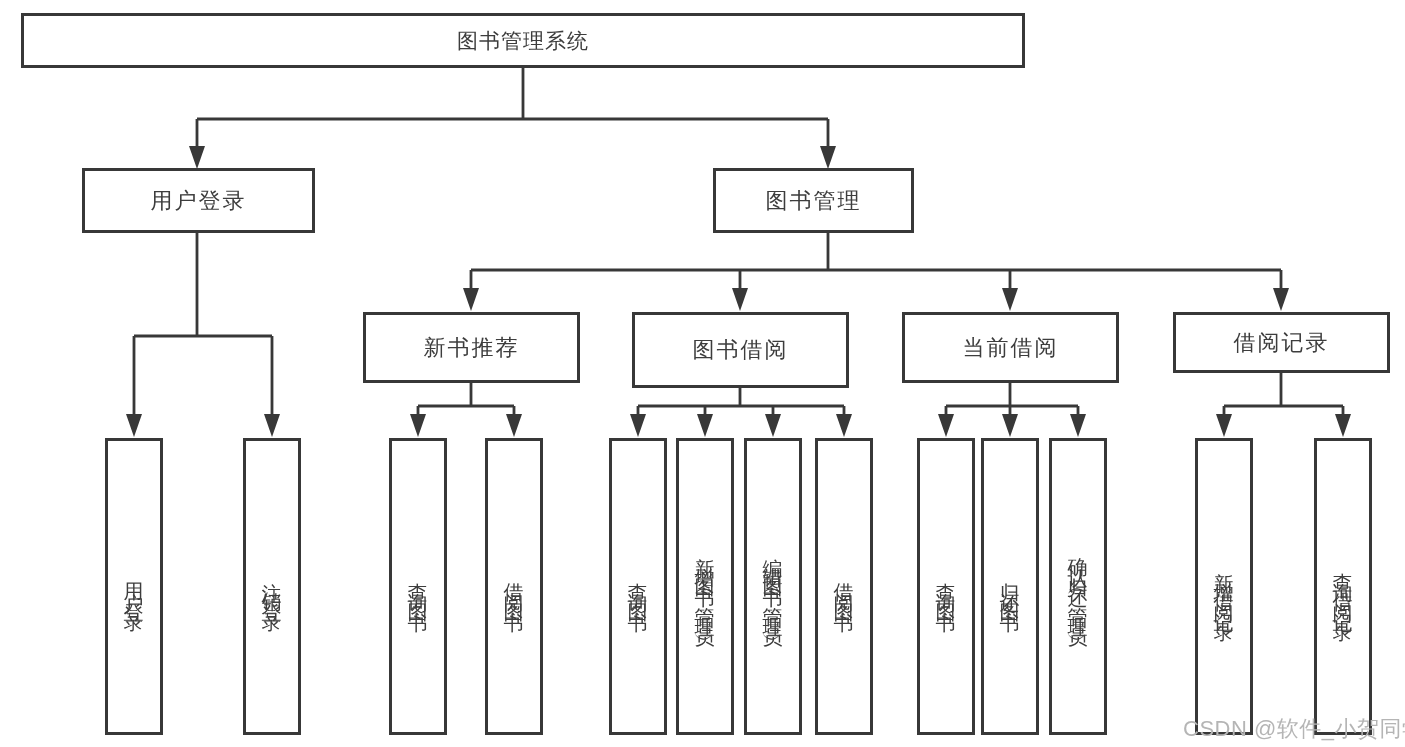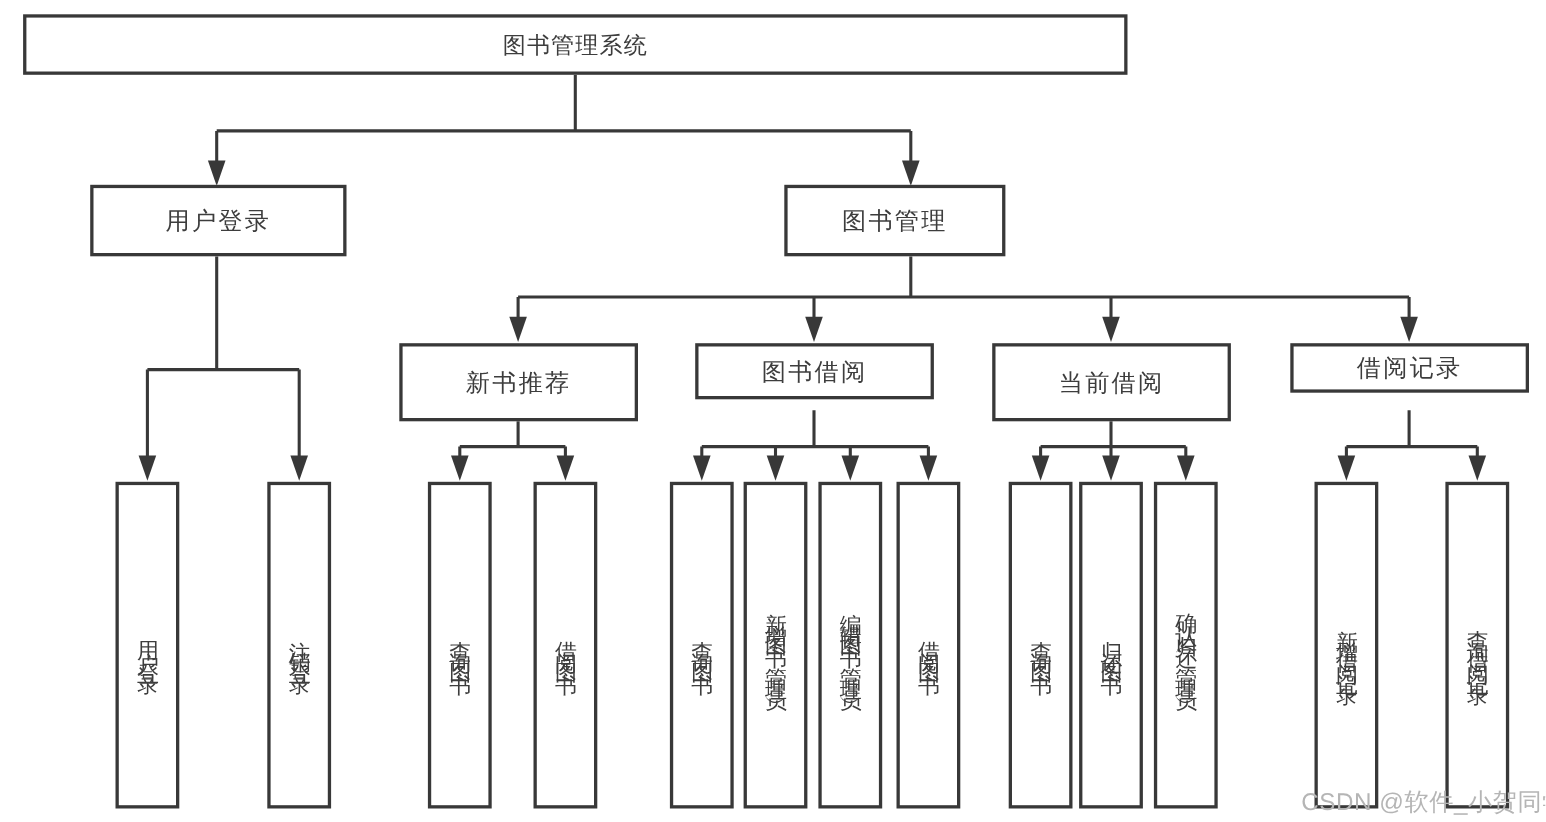--- a/index.html
+++ b/index.html
@@ -109,23 +109,23 @@
       <polygon points="1335,414 1351,414 1343,437"></polygon>
     </g>
   </svg>
 
   <div class="box hbox rootbox" style="left:21px; top:13px; width:1004px; height:55px;">图书管理系统</div>
 
   <div class="box hbox" style="left:82px; top:168px; width:233px; height:65px;">用户登录</div>
   <div class="box hbox" style="left:713px; top:168px; width:201px; height:65px;">图书管理</div>
 
   <div class="box hbox" style="left:363px; top:312px; width:217px; height:71px;">新书推荐</div>
-  <div class="box hbox" style="left:632px; top:312px; width:217px; height:51px;">图书借阅</div>
+  <div class="box hbox" style="left:632px; top:312px; width:217px; height:76px;">图书借阅</div>
   <div class="box hbox" style="left:902px; top:312px; width:217px; height:71px;">当前借阅</div>
-  <div class="box hbox" style="left:1173px; top:312px; width:217px; height:45px;">借阅记录</div>
+  <div class="box hbox" style="left:1173px; top:312px; width:217px; height:61px;">借阅记录</div>
 
   <div class="box leaf" style="left:105px;">用户登录</div>
   <div class="box leaf" style="left:243px;">注销登录</div>
 
   <div class="box leaf" style="left:389px;">查询图书</div>
   <div class="box leaf" style="left:485px;">借阅图书</div>
 
   <div class="box leaf" style="left:609px;">查询图书</div>
   <div class="box leaf" style="left:676px;">新增图书（管理员）</div>
   <div class="box leaf" style="left:744px;">编辑图书（管理员）</div>

